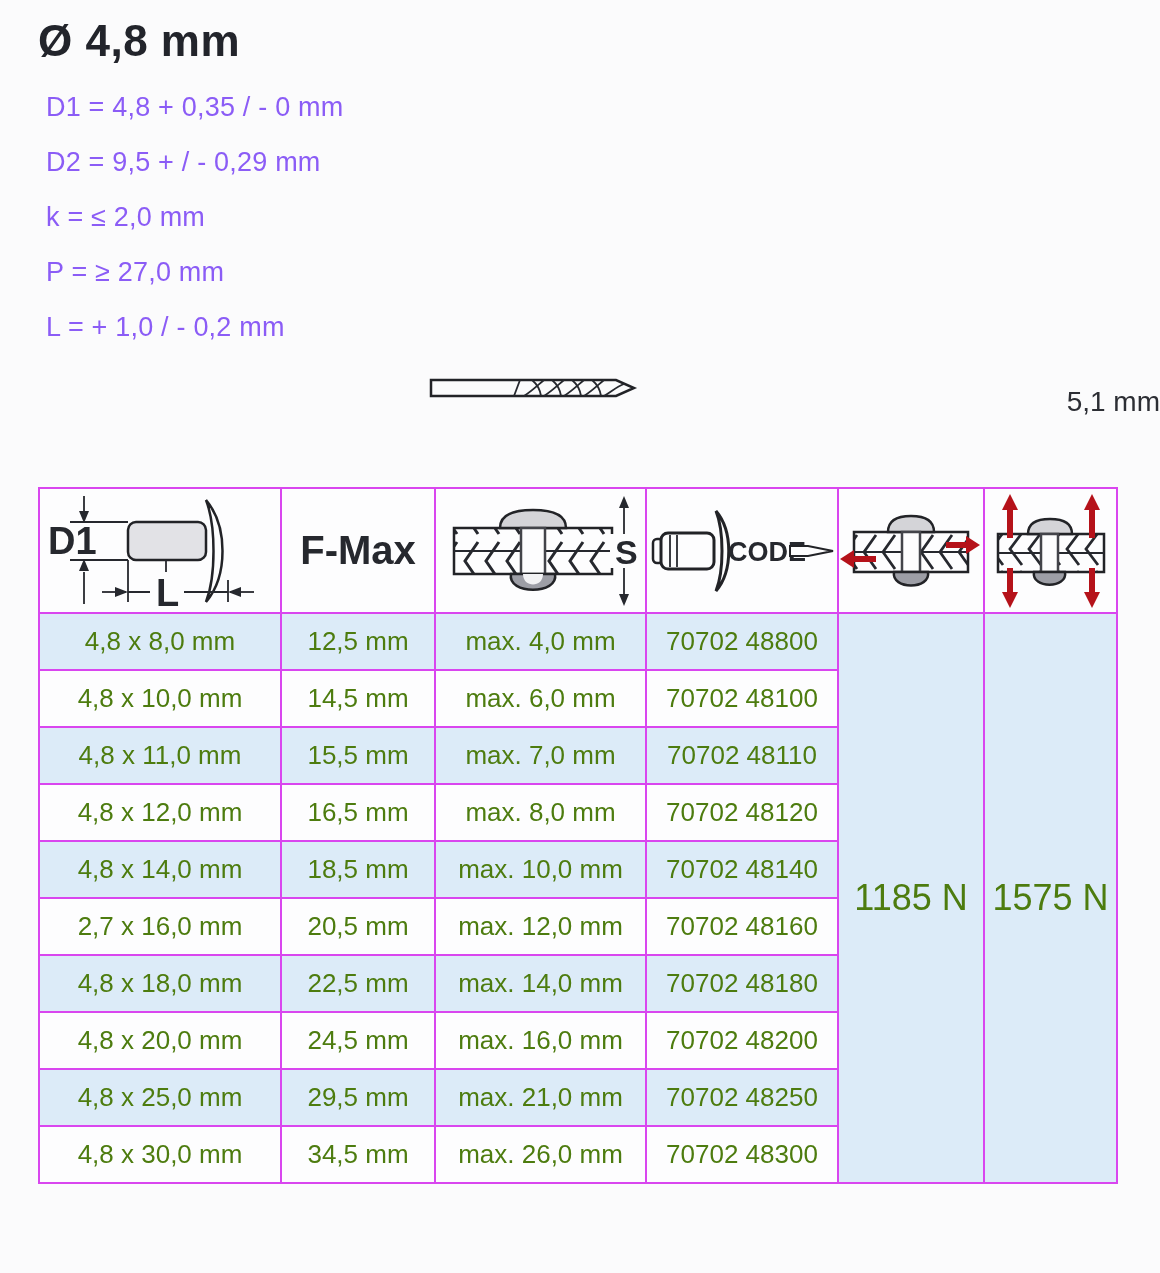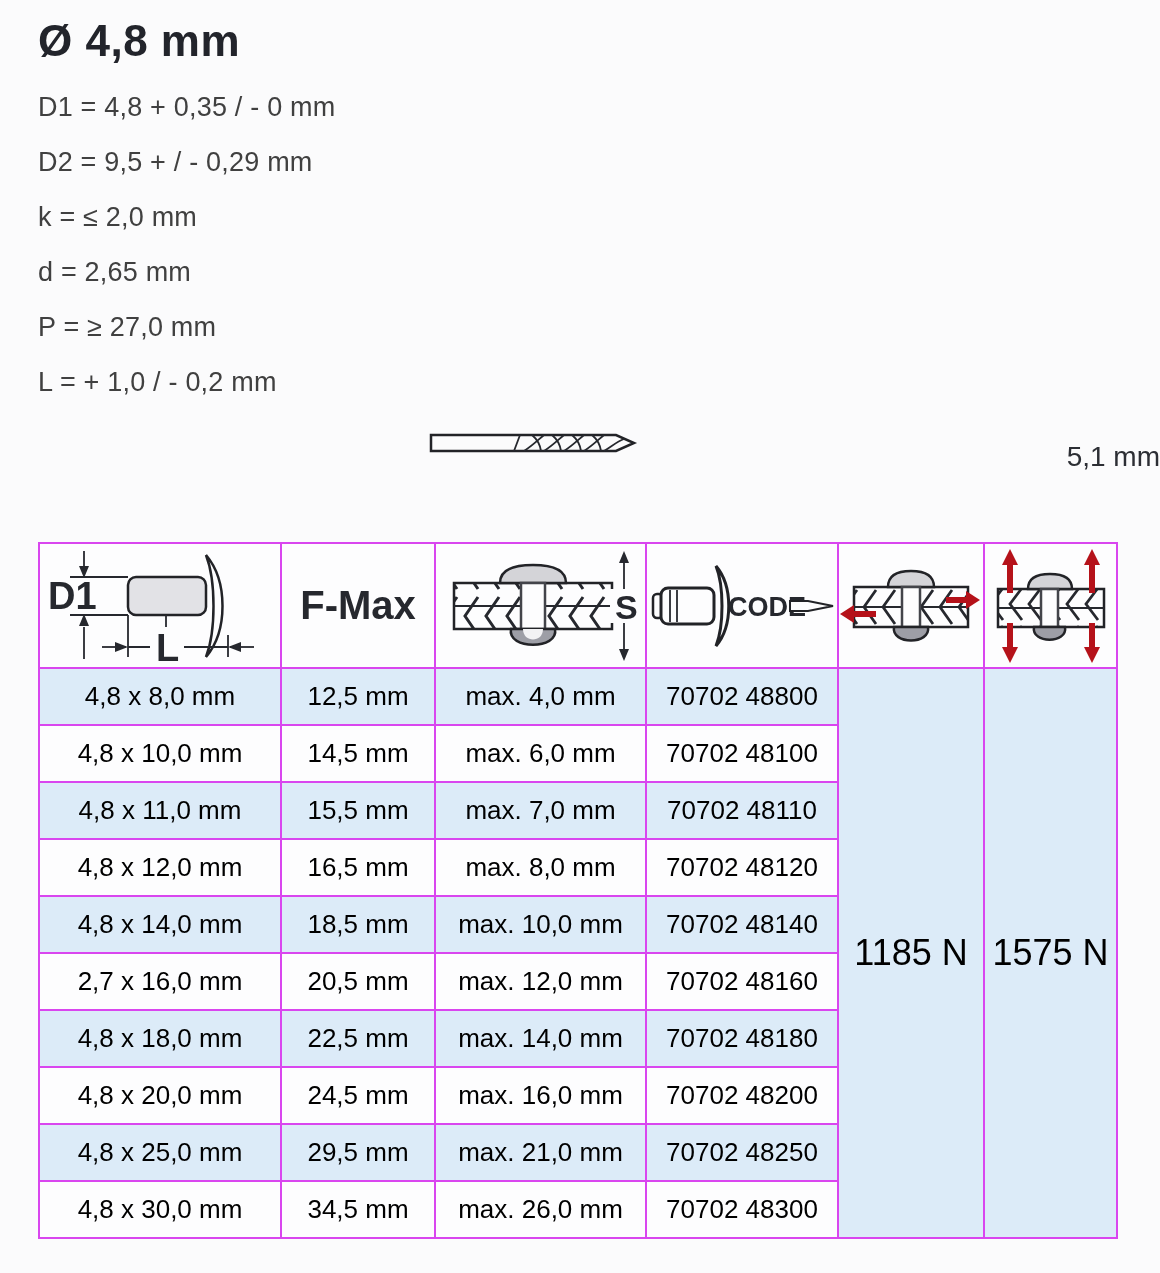--- a/index.html
+++ b/index.html
@@ -11,32 +11,32 @@
     overflow:hidden;
   }
   .content { padding:10px 0 0 38px; }
 
   .page-title {
     font-size:44px; font-weight:bold; color:#22242b;
     margin:6px 0 14px 0; letter-spacing:0.5px;
   }
   .spec-line {
     font-size:27px; height:55px; display:flex; align-items:center;
-    color:#404040; letter-spacing:0.2px;
+    color:#8b5cf6; letter-spacing:0.2px;margin-left:8px;
   }
   .drill-row { display:flex; align-items:center; gap:30px; margin-top:12px; height:42px; }
   .drill-label { font-size:28px; color:#2c2e34;margin-top:28px; }
 
   table.rivet-table {
     border-collapse:collapse; table-layout:fixed;
     margin-top:78px; background:#fdfdfe;
   }
   .rivet-table th, .rivet-table td { border:2px solid #d946ef; padding:0; }
   .rivet-table th { height:123px; background:#fdfdfe; text-align:center; vertical-align:middle; }
-  .rivet-table td { height:55px; text-align:center; vertical-align:middle; font-size:26px; color:#000000; }
+  .rivet-table td { height:55px; text-align:center; vertical-align:middle; font-size:26px; color:#4d7c0f; }
   tr.alt td { background:#dcebf8; }
   tr.plain td { background:#fdfdfe; }
   td.merged { background:#dcebf8; font-size:36px; }
   .fmax-header { font-size:40px; color:#26282e; }
 
   svg { display:block; margin:0 auto; }
   svg text { font-family:"Liberation Sans", sans-serif; fill:#26282e; }
   .thin  { stroke:#26282e; stroke-width:1.8; fill:none; }
   .thick { stroke:#222327; stroke-width:2.5; fill:none; }
   .dimarrow { fill:#26282e; stroke:none; }
@@ -47,21 +47,20 @@
 <body>
 
 <div class="content">
 
   <h1 class="page-title">Ø 4,8 mm</h1>
 
   <div>
     <div class="spec-line">D1 = 4,8 + 0,35 / - 0 mm</div>
     <div class="spec-line">D2 = 9,5 + / - 0,29 mm</div>
     <div class="spec-line">k = ≤ 2,0 mm</div>
-    <div class="spec-line">d = 2,65 mm</div>
     <div class="spec-line">P = ≥ 27,0 mm</div>
     <div class="spec-line">L = + 1,0 / - 0,2 mm</div>
   </div>
 
   <div class="drill-row">
     <svg width="218" height="34" viewBox="0 0 218 34">
       <path class="thick" d="M3,9 L188,9 L206,17 L188,25 L3,25 Z" fill="#fdfdfe"></path>
       <line class="thin" x1="92" y1="9" x2="86" y2="25"></line>
       <path class="thin" d="M96,25 C104,20 110,14 116,9"></path>
       <path class="thin" d="M116,25 C124,20 130,14 136,9"></path>

